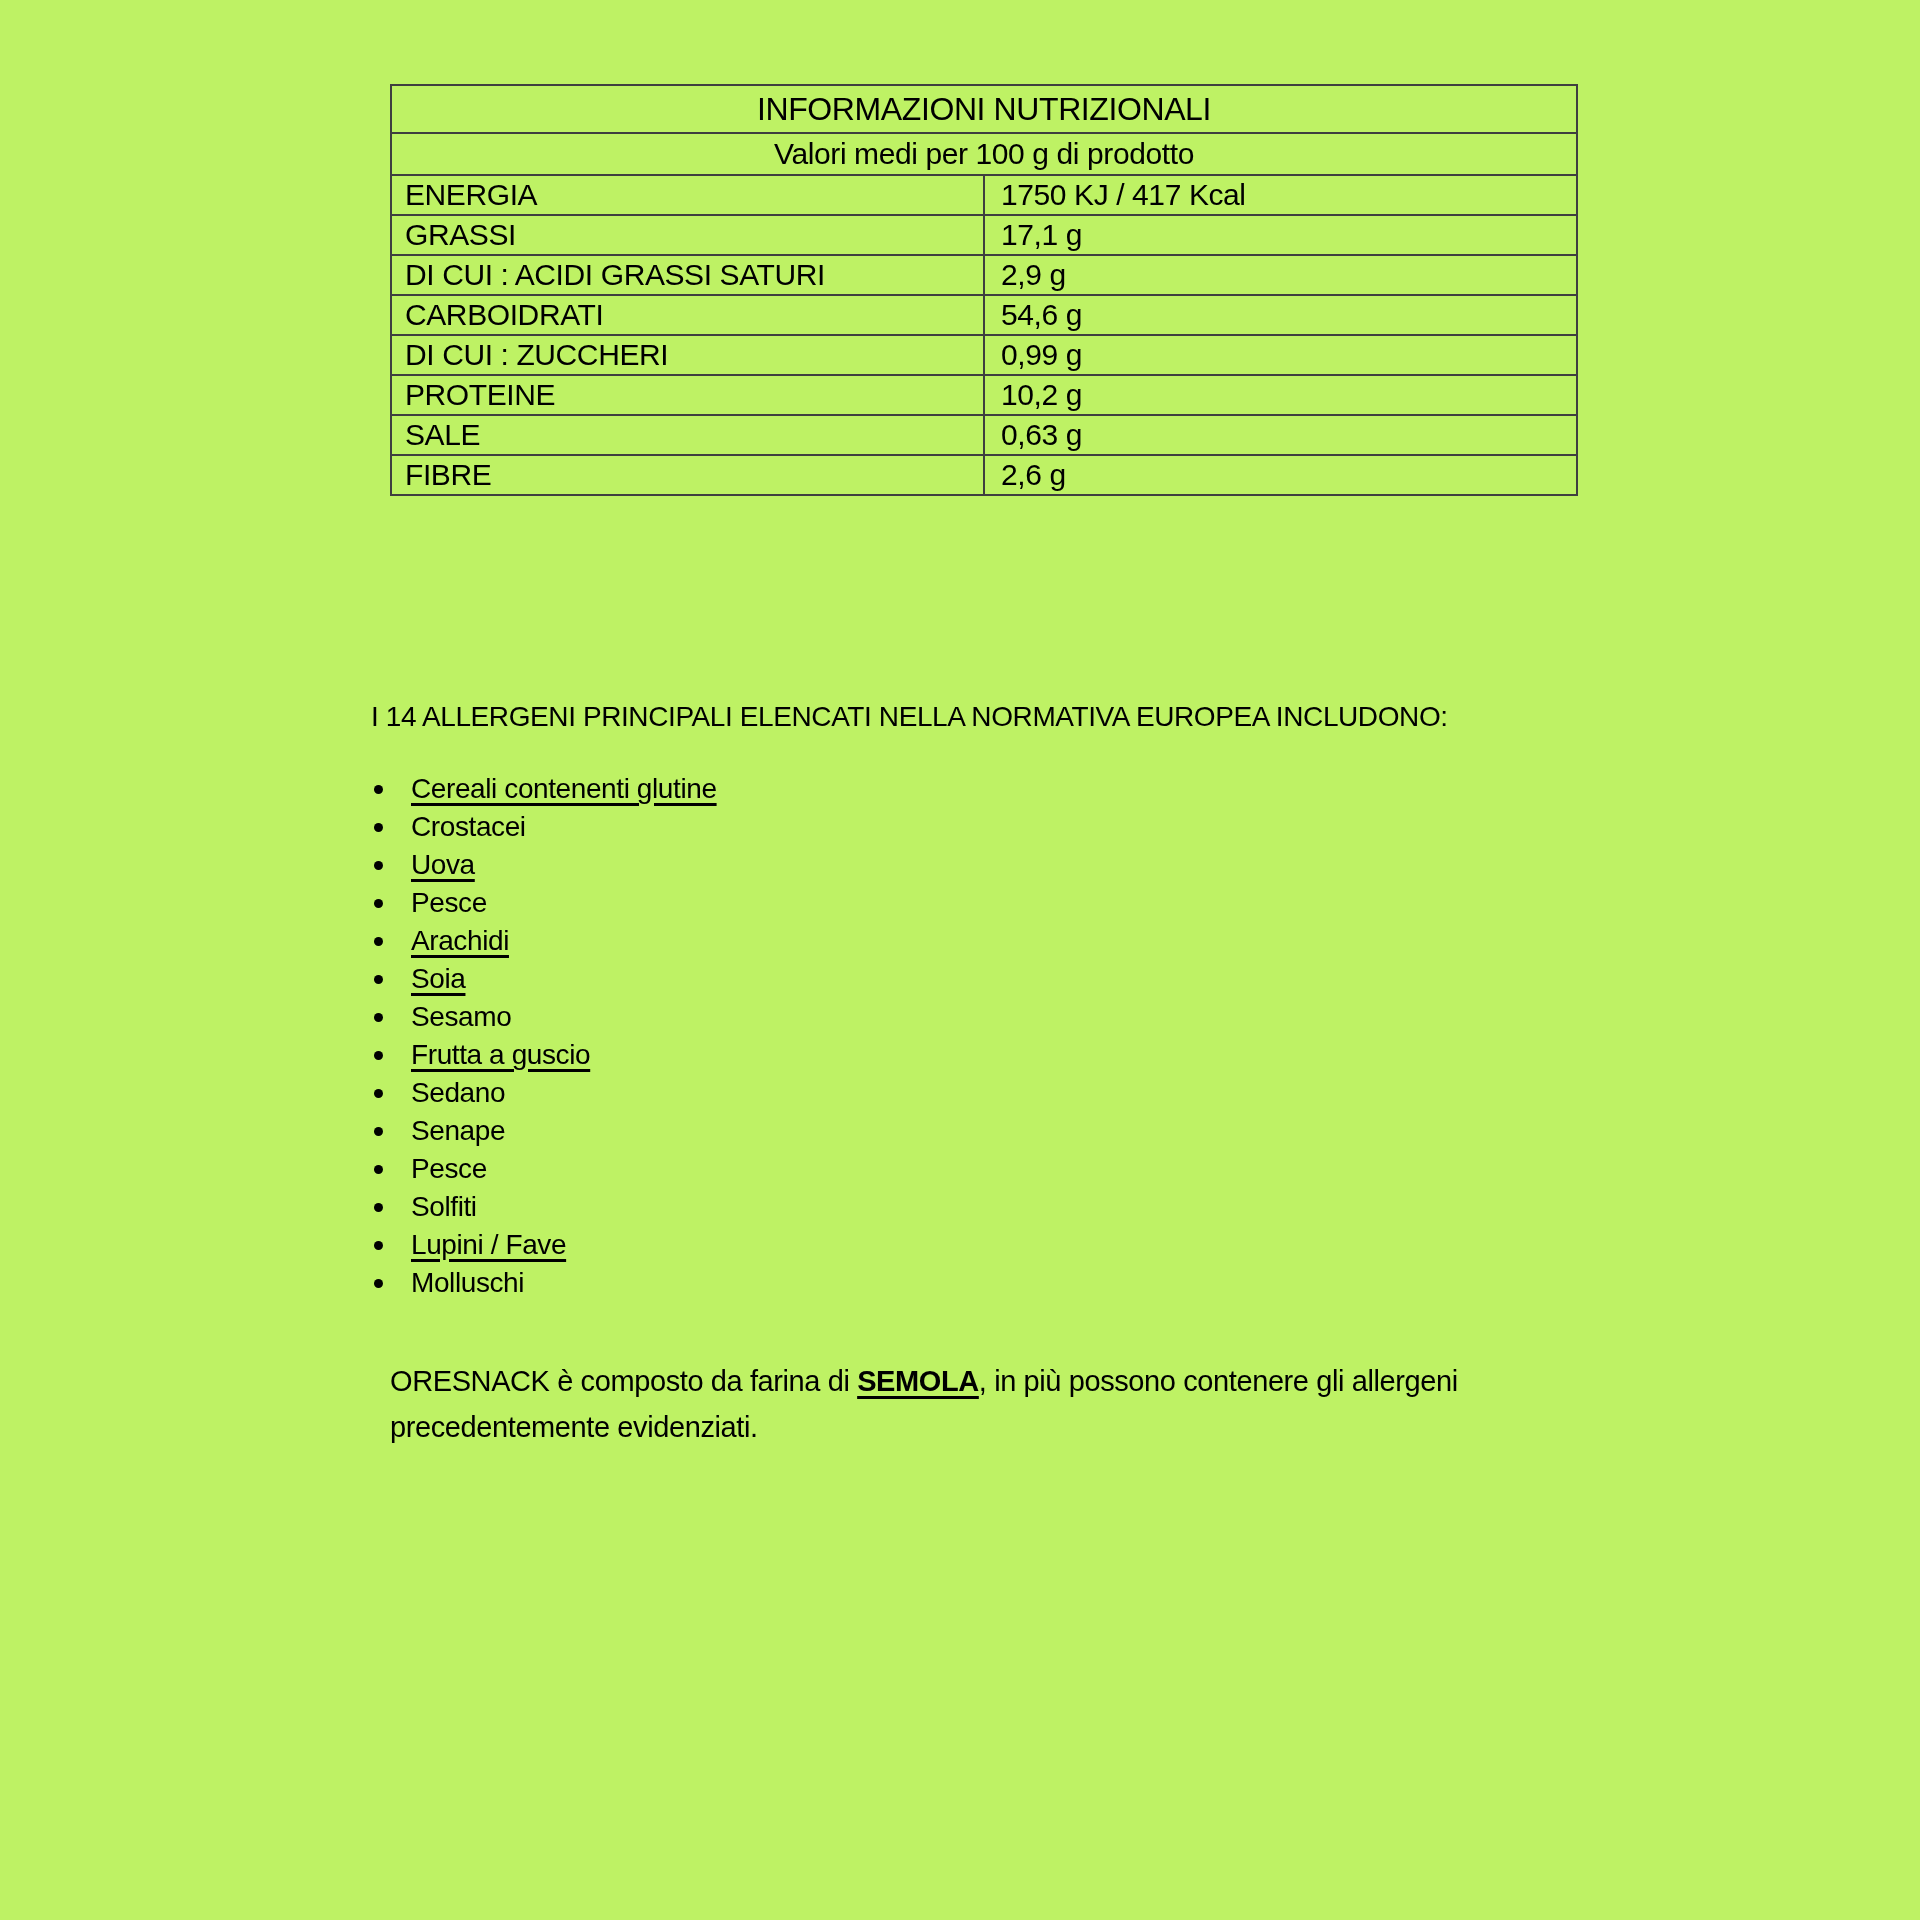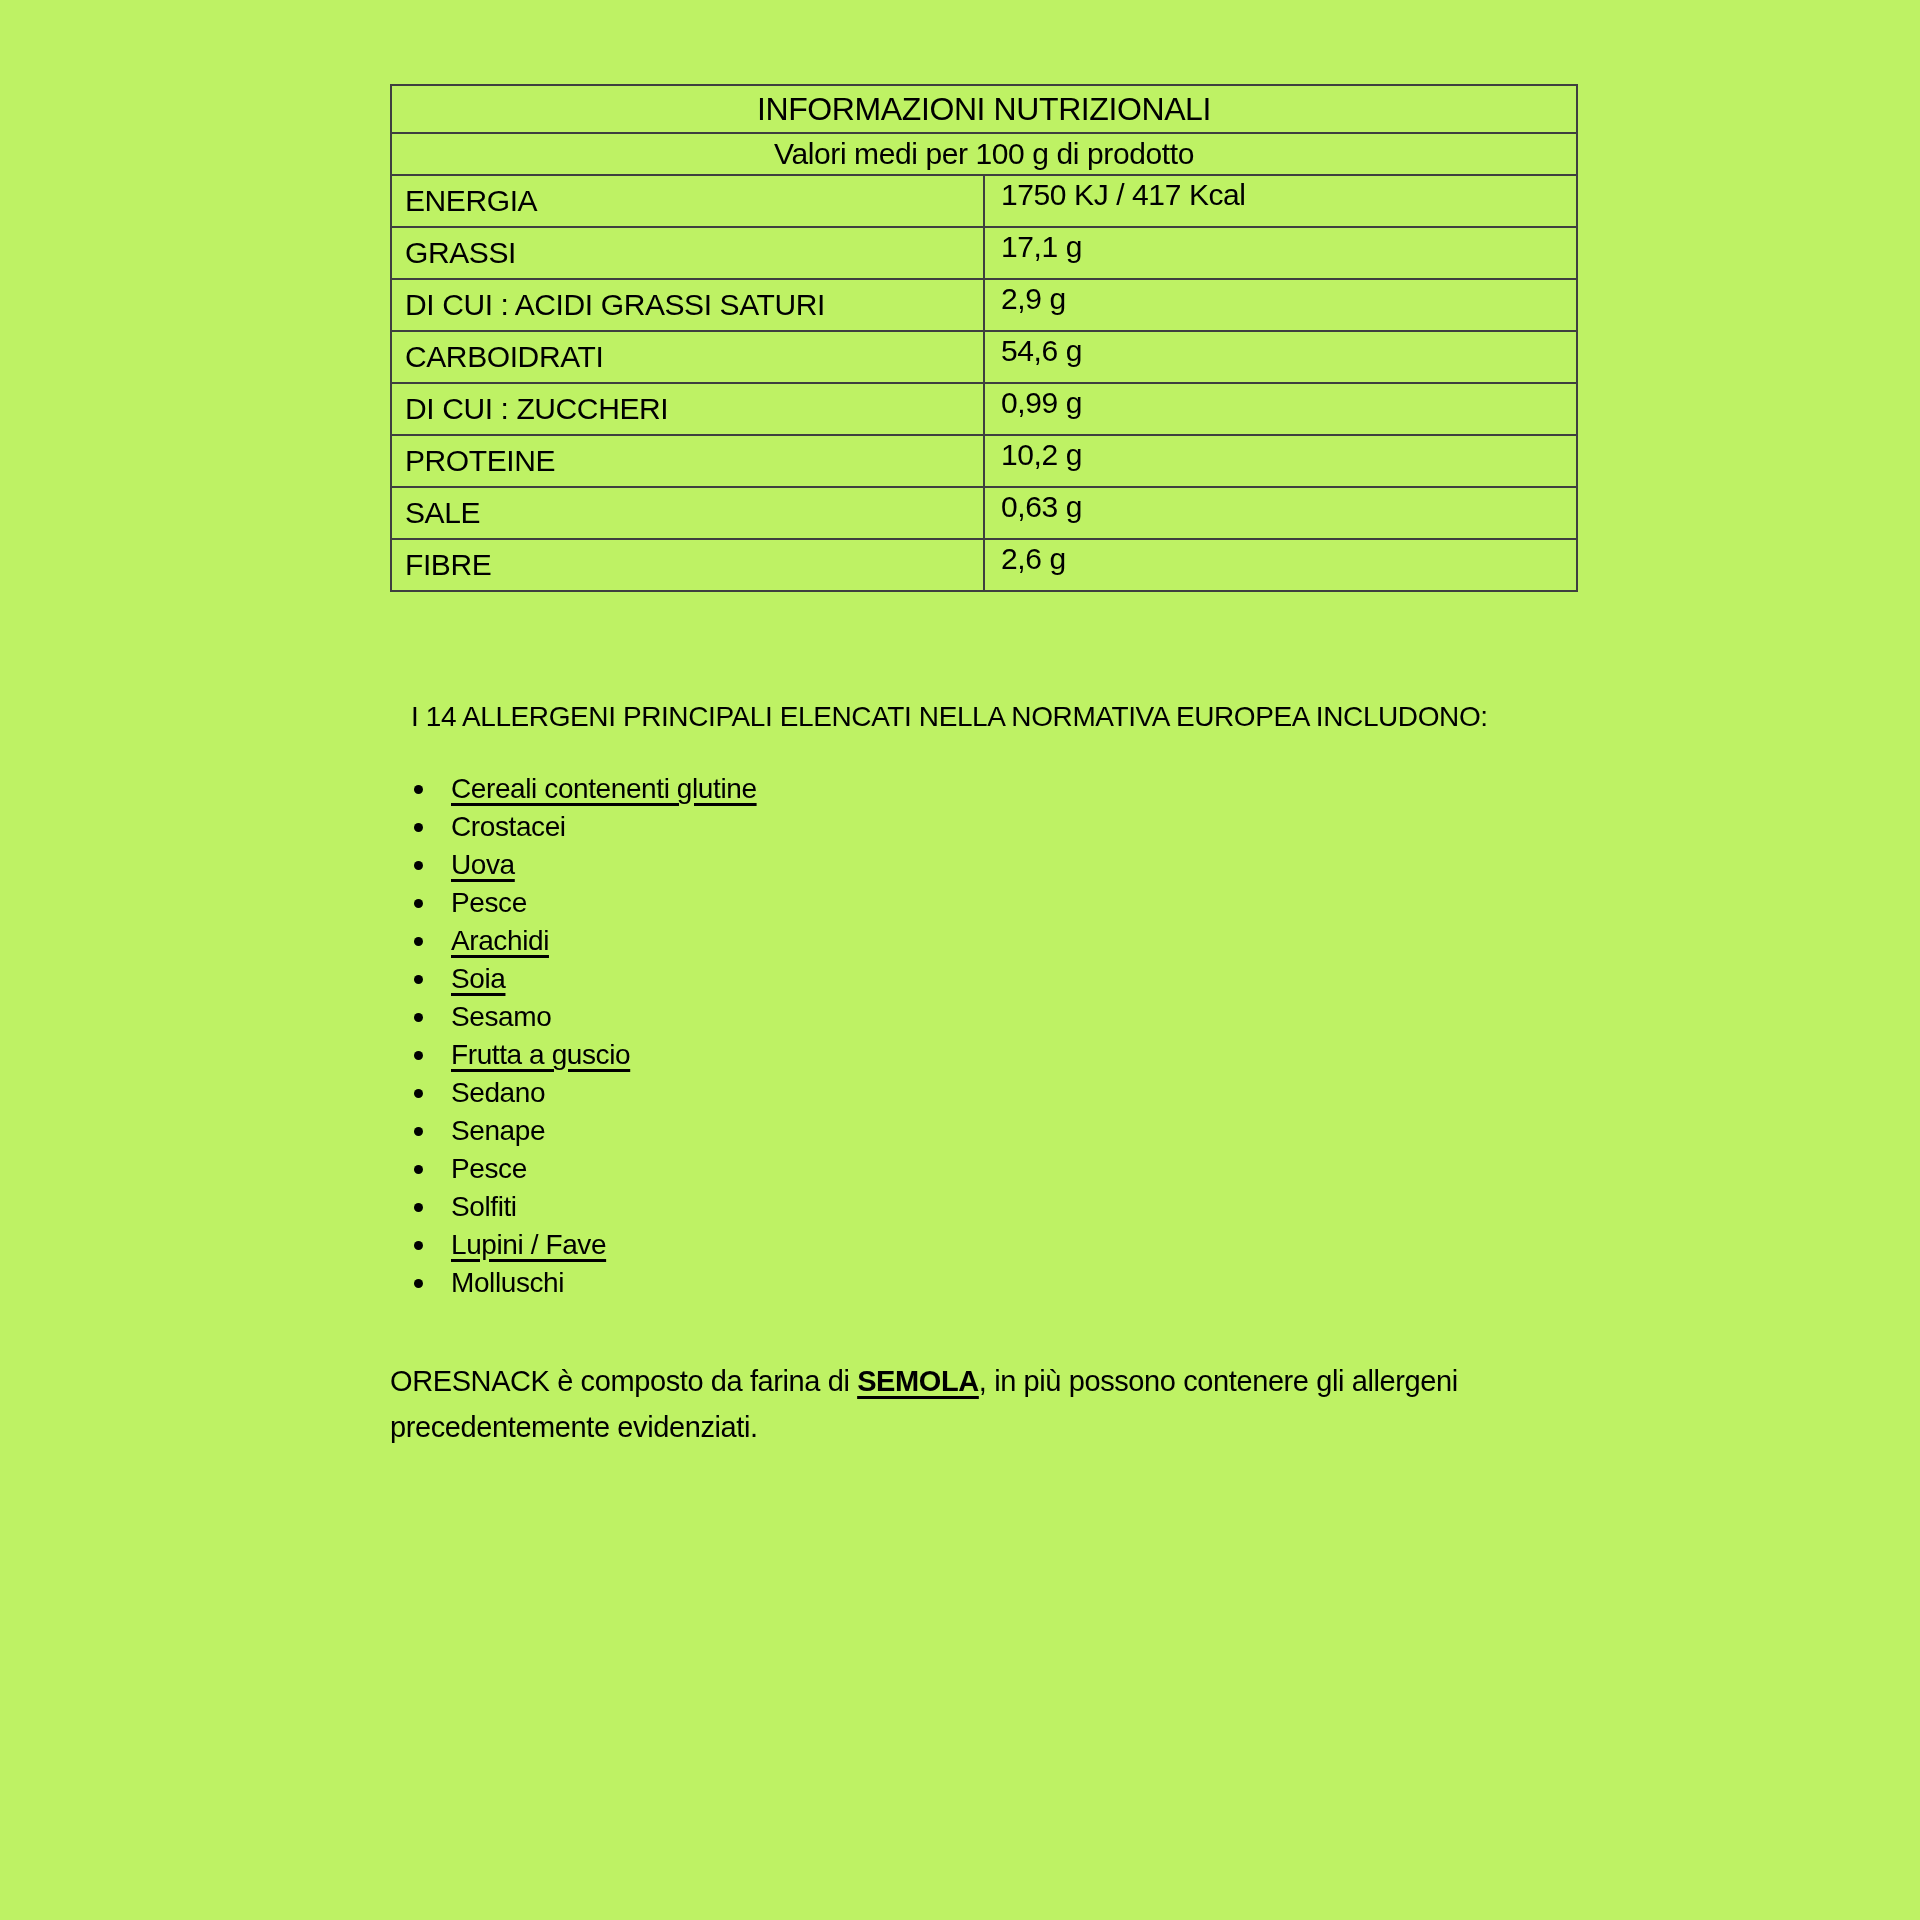--- a/index.html
+++ b/index.html
@@ -47,26 +47,26 @@
     height: 38px;
     font-size: 30px;
     text-align: center;
   }
   td.cell {
     height: 38px;
     font-size: 30px;
     text-align: left;
   }
   td.label-cell { padding: 0 0 0 13px; }
-  td.value-cell { padding: 0 0 12px 16px; }
+  td.value-cell { padding: 0 0 0 16px; }
 
   
   .allergens {
     position: absolute;
-    left: 411px;
+    left: 371px;
     top: 700px;
     width: 1400px;
   }
   .allergens-heading {
     font-size: 28px;
     line-height: 34px;
     white-space: nowrap;
     font-weight: 400;
     margin: 0;
   }

